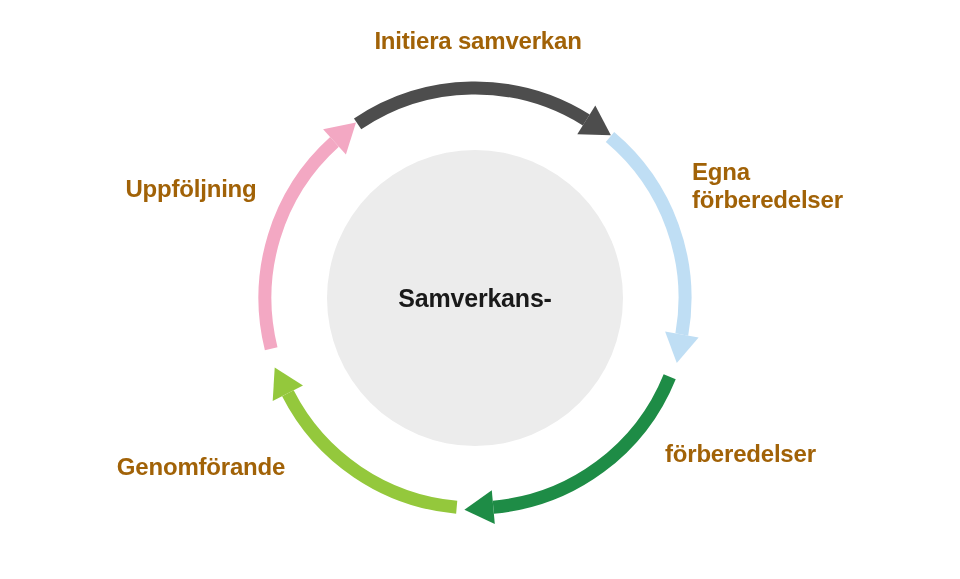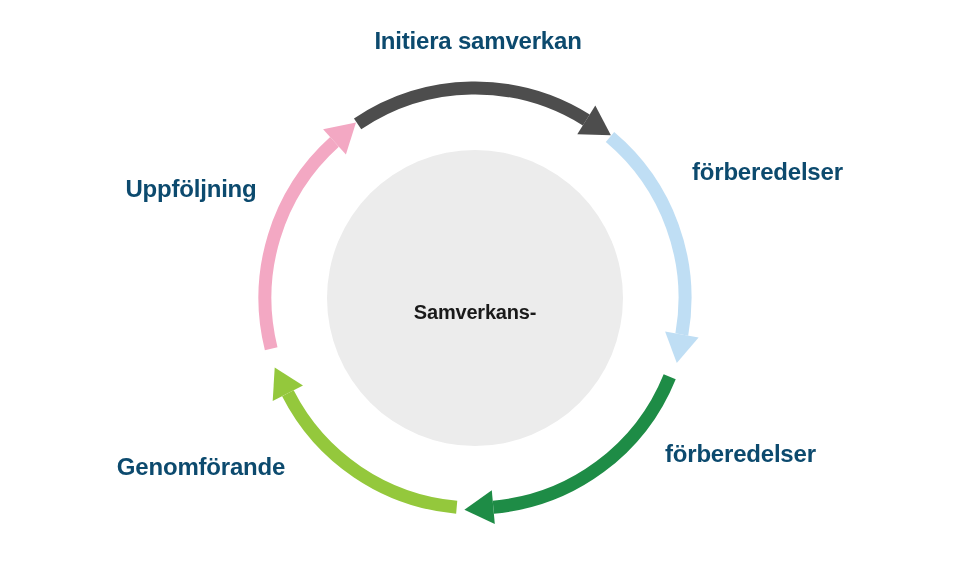--- a/index.html
+++ b/index.html
@@ -18,34 +18,34 @@
   .canvas svg {
     position: absolute;
     left: 0;
     top: 0;
   }
   .step-label {
     position: absolute;
     font-weight: bold;
     font-size: 24px;
     line-height: 28px;
-    color: #0c4a6e;
+    color: #a16207;
     letter-spacing: -0.2px;
     white-space: nowrap;
   }
   .step-label span { display: block; }
   .centered { transform: translateX(-50%); text-align: center; }
   .center-label {
     position: absolute;
     left: 475px;
-    top: 312px;
+    top: 298px;
     transform: translate(-50%, -50%);
     text-align: center;
     font-weight: bold;
-    font-size: 20px;
+    font-size: 25px;
     line-height: 30px;
     color: #1a1a1a;
     letter-spacing: -0.2px;
     white-space: nowrap;
   }
   .center-label span { display: block; }
 </style>
 </head>
 <body>
 
@@ -65,20 +65,21 @@
         <path d="M 271.2 348.8 A 210 210 0 0 1 334.5 141.9" fill="none" stroke="#f3a8c3" stroke-width="13"></path>
         <polygon points="356.0,122.5 323.1,129.3 345.9,154.6" fill="#f3a8c3"></polygon>
       </g>
   </svg>
 
   <div class="step-label centered" style="left:478px; top:27px;">
     <span>Initiera samverkan</span>
   </div>
 
   <div class="step-label" style="left:692px; top:158px;">
+    <span>Egna</span>
     <span>förberedelser</span>
   </div>
 
   <div class="step-label" style="left:665px; top:440px;">
     <span>förberedelser</span>
   </div>
 
   <div class="step-label centered" style="left:191px; top:175px;">
     <span>Uppföljning</span>
   </div>

